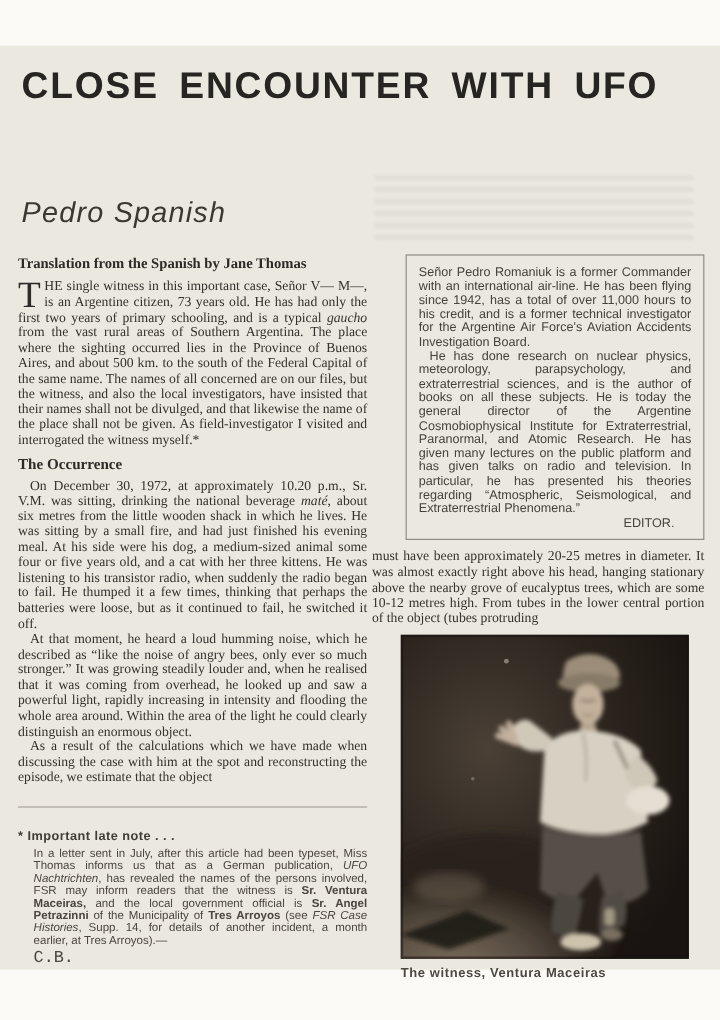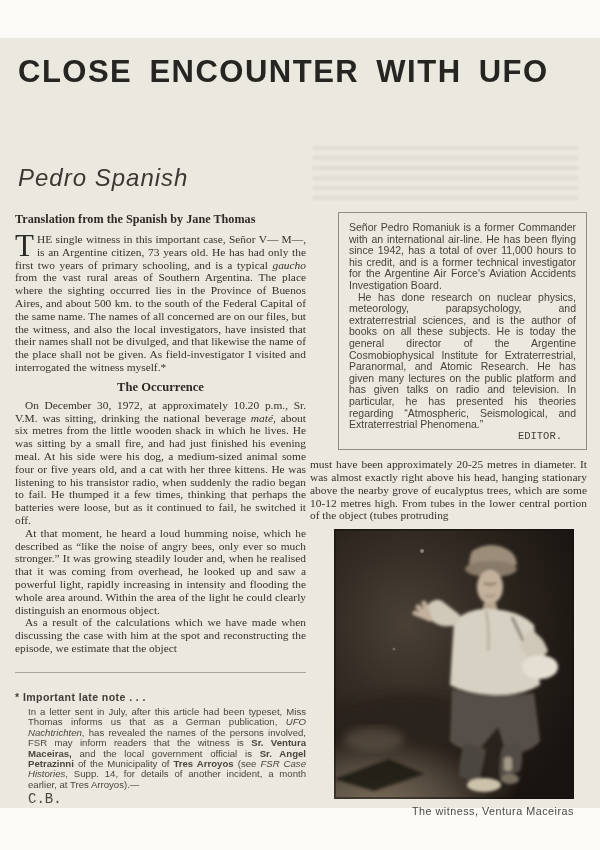--- a/index.html
+++ b/index.html
@@ -49,21 +49,21 @@
     color:#34312c;
   }
   p.body.indent{text-indent:10px;}
   .dropcap{
     float:left;font-size:31px;line-height:23px;padding:1px 3px 0 0;
     color:#2c2a26;
   }
   .it{font-style:italic;}
   .bd{font-weight:bold;}
   h3.occ{
-    margin:6px 0 4px 0;text-align:center;font-size:12.6px;
+    margin:6px 0 4px 0;font-size:12.6px;
     font-weight:bold;color:#2e2b26;
   }
   
   .footnote{position:absolute;left:15px;top:634px;width:291px;}
   .fn-rule{height:1px;background:#a9a59c;margin:0 0 18px 0;}
   .fn-head{
     font-family:"Liberation Sans","DejaVu Sans",sans-serif;
     font-weight:bold;font-size:10.6px;color:#403d38;margin-bottom:4px;
     letter-spacing:.4px;
   }
@@ -78,29 +78,29 @@
   }
   
   .editor-box{
     border:1.5px solid #8f8c85;background:#ebe8e0;
     padding:9px 10px 7px 10px;margin-top:1px;
     font-family:"Liberation Sans","DejaVu Sans",sans-serif;
     font-size:10.5px;line-height:11.6px;color:#45423c;text-align:justify;margin-left:28px;
   }
   .editor-box p{margin:0;}
   .editor-box p.pind{text-indent:9px;}
-  .editor-sig{text-align:right;padding-right:14px;font-family:Liberation Mono, monospace;}
+  .editor-sig{text-align:right;padding-right:14px;}
   p.cont{margin-top:8px;}
   
   figure.photo-block{margin:7px 0 0 24px;width:240px;}
   .photo-frame{width:240px;height:270px;display:block;background:#241e19;}
   figcaption{
-    margin-top:6px;text-align:right;
-    font-family:"Liberation Sans","DejaVu Sans",sans-serif;
-    font-weight:normal;font-size:10.8px;color:#4c4841;letter-spacing:.5px;
+    margin-top:6px;text-align:left;
+    font-family:"Liberation Sans","DejaVu Sans",sans-serif;
+    font-weight:bold;font-size:10.8px;color:#4c4841;letter-spacing:.5px;
   }
 </style>
 </head>
 <body>
 
 <div class="page">
 
   <div class="title">
     <div>CLOSE ENCOUNTER WITH UFO</div>
   </div>

